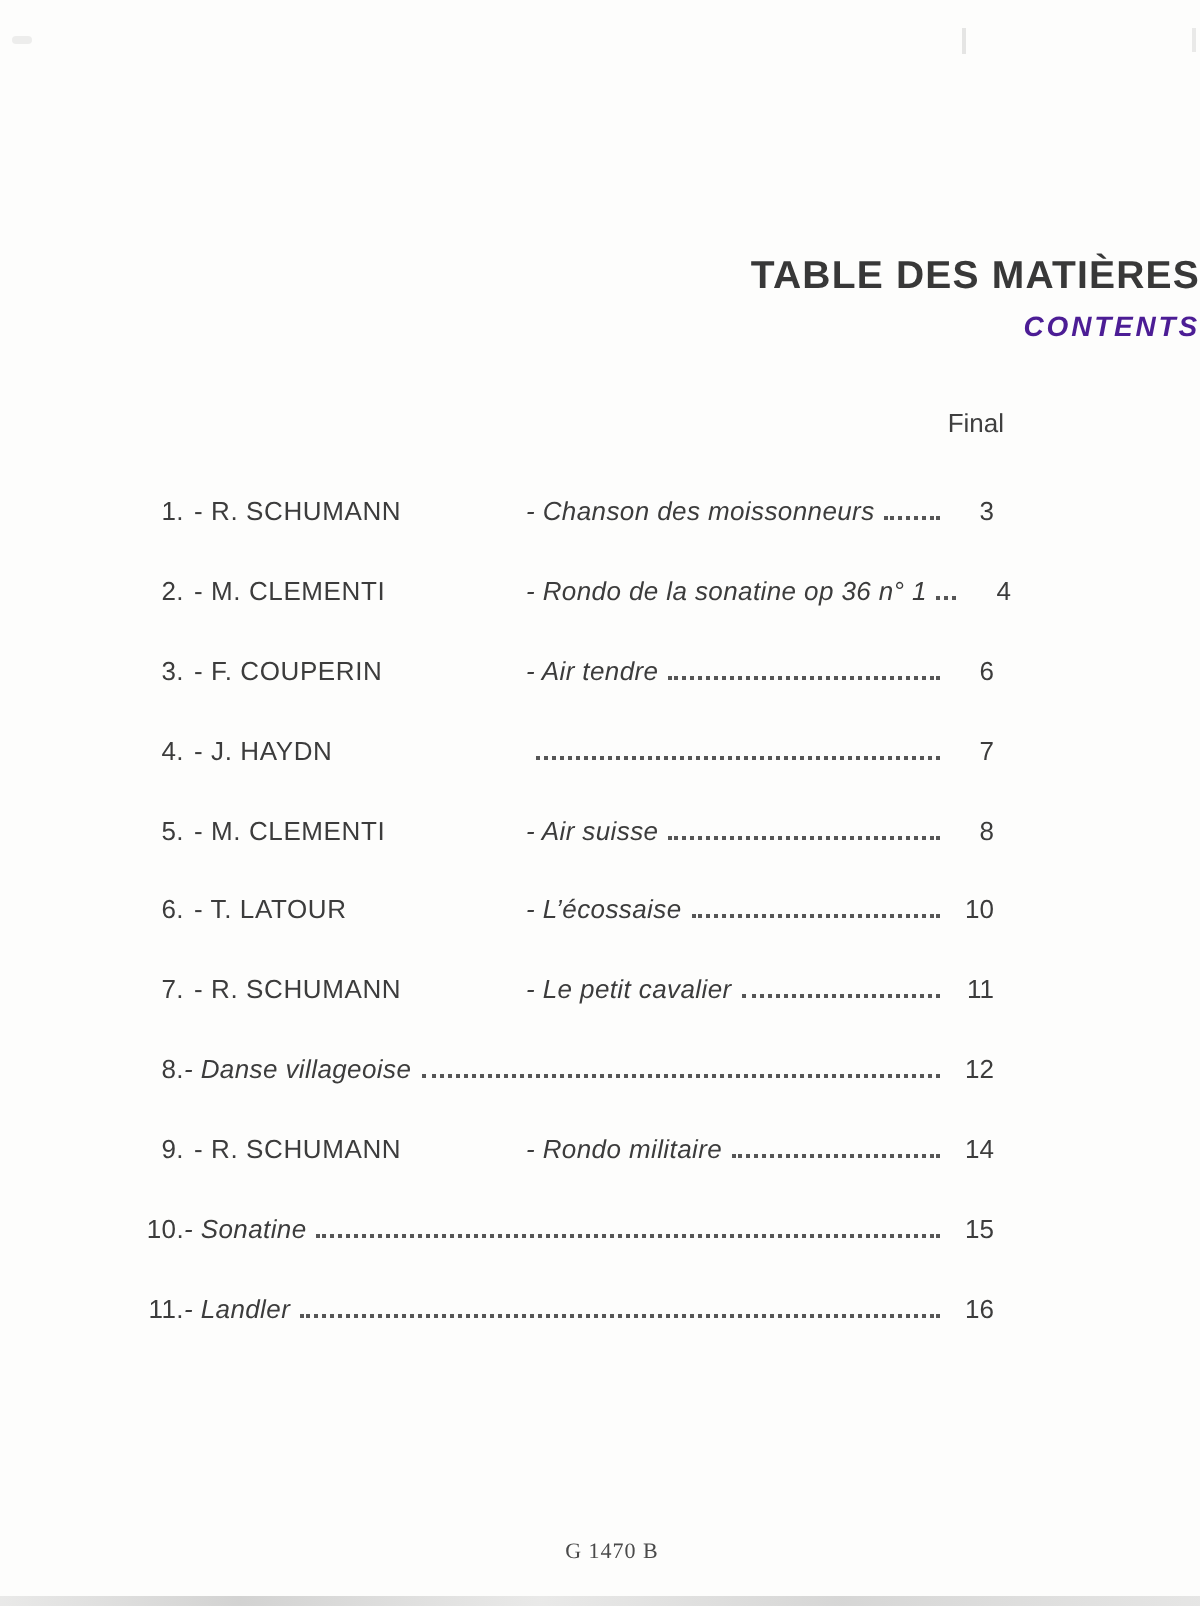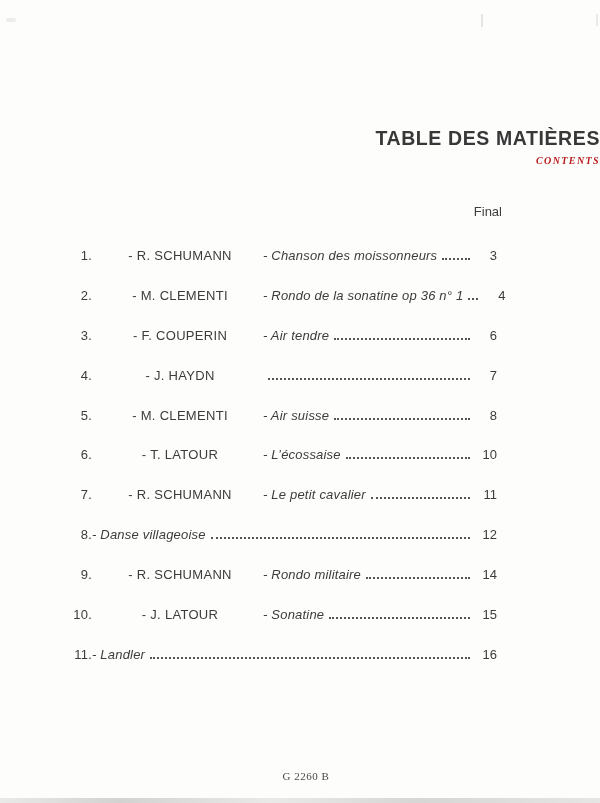--- a/index.html
+++ b/index.html
@@ -26,26 +26,25 @@
   }
   .main-title {
     font-size: 19.5px;
     font-weight: bold;
     letter-spacing: 0.6px;
     color: #383838;
     line-height: 1.1;
   }
   .sub-title {
     margin-top: 6px;
-    font-size: 10px;
+    font-size: 14px;
     font-weight: bold;
     font-style: italic;
     letter-spacing: 1.4px;
-    color: #b91c1c;
-    font-family: Liberation Serif, serif;
+    color: #4c1d95;
   }
 
   
   .page-label {
     position: absolute;
     top: 204px;
     right: 98px;
     font-size: 13px;
     color: #3f3f3f;
   }
@@ -70,21 +69,20 @@
     text-align: right;
     letter-spacing: 0.2px;
     flex: none;
   }
   .composer {
     margin-left: 5px;
     width: 166px;
     letter-spacing: 0.3px;
     flex: none;
     overflow: hidden;
-    text-align: center;
   }
   .piece {
     font-style: italic;
     letter-spacing: 0.2px;
     flex: none;
   }
   .dots {
     flex: 1;
     margin: 0 7px 0 5px;
     border-bottom: 2px dotted #565656;
@@ -228,27 +226,26 @@
   <div class="toc-row">
     <span class="num">9.</span>
     <span class="composer">- R. SCHUMANN</span>
     <span class="piece">- Rondo militaire</span>
     <span class="dots"></span>
     <span class="pageno">14</span>
   </div>
 
   <div class="toc-row">
     <span class="num">10.</span>
-    <span class="composer">- J. LATOUR</span>
     <span class="piece">- Sonatine</span>
     <span class="dots"></span>
     <span class="pageno">15</span>
   </div>
 
   <div class="toc-row">
     <span class="num">11.</span>
     <span class="piece">- Landler</span>
     <span class="dots"></span>
     <span class="pageno">16</span>
   </div>
 </div>
 
-<div class="footer">G 2260 B</div>
+<div class="footer">G 1470 B</div>
 
 </body></html>

